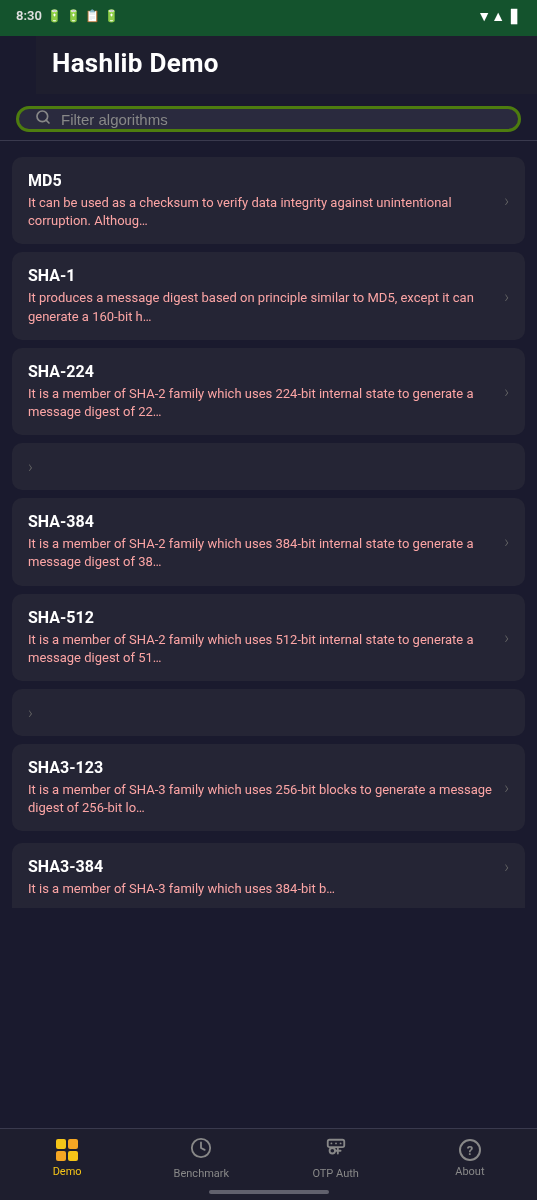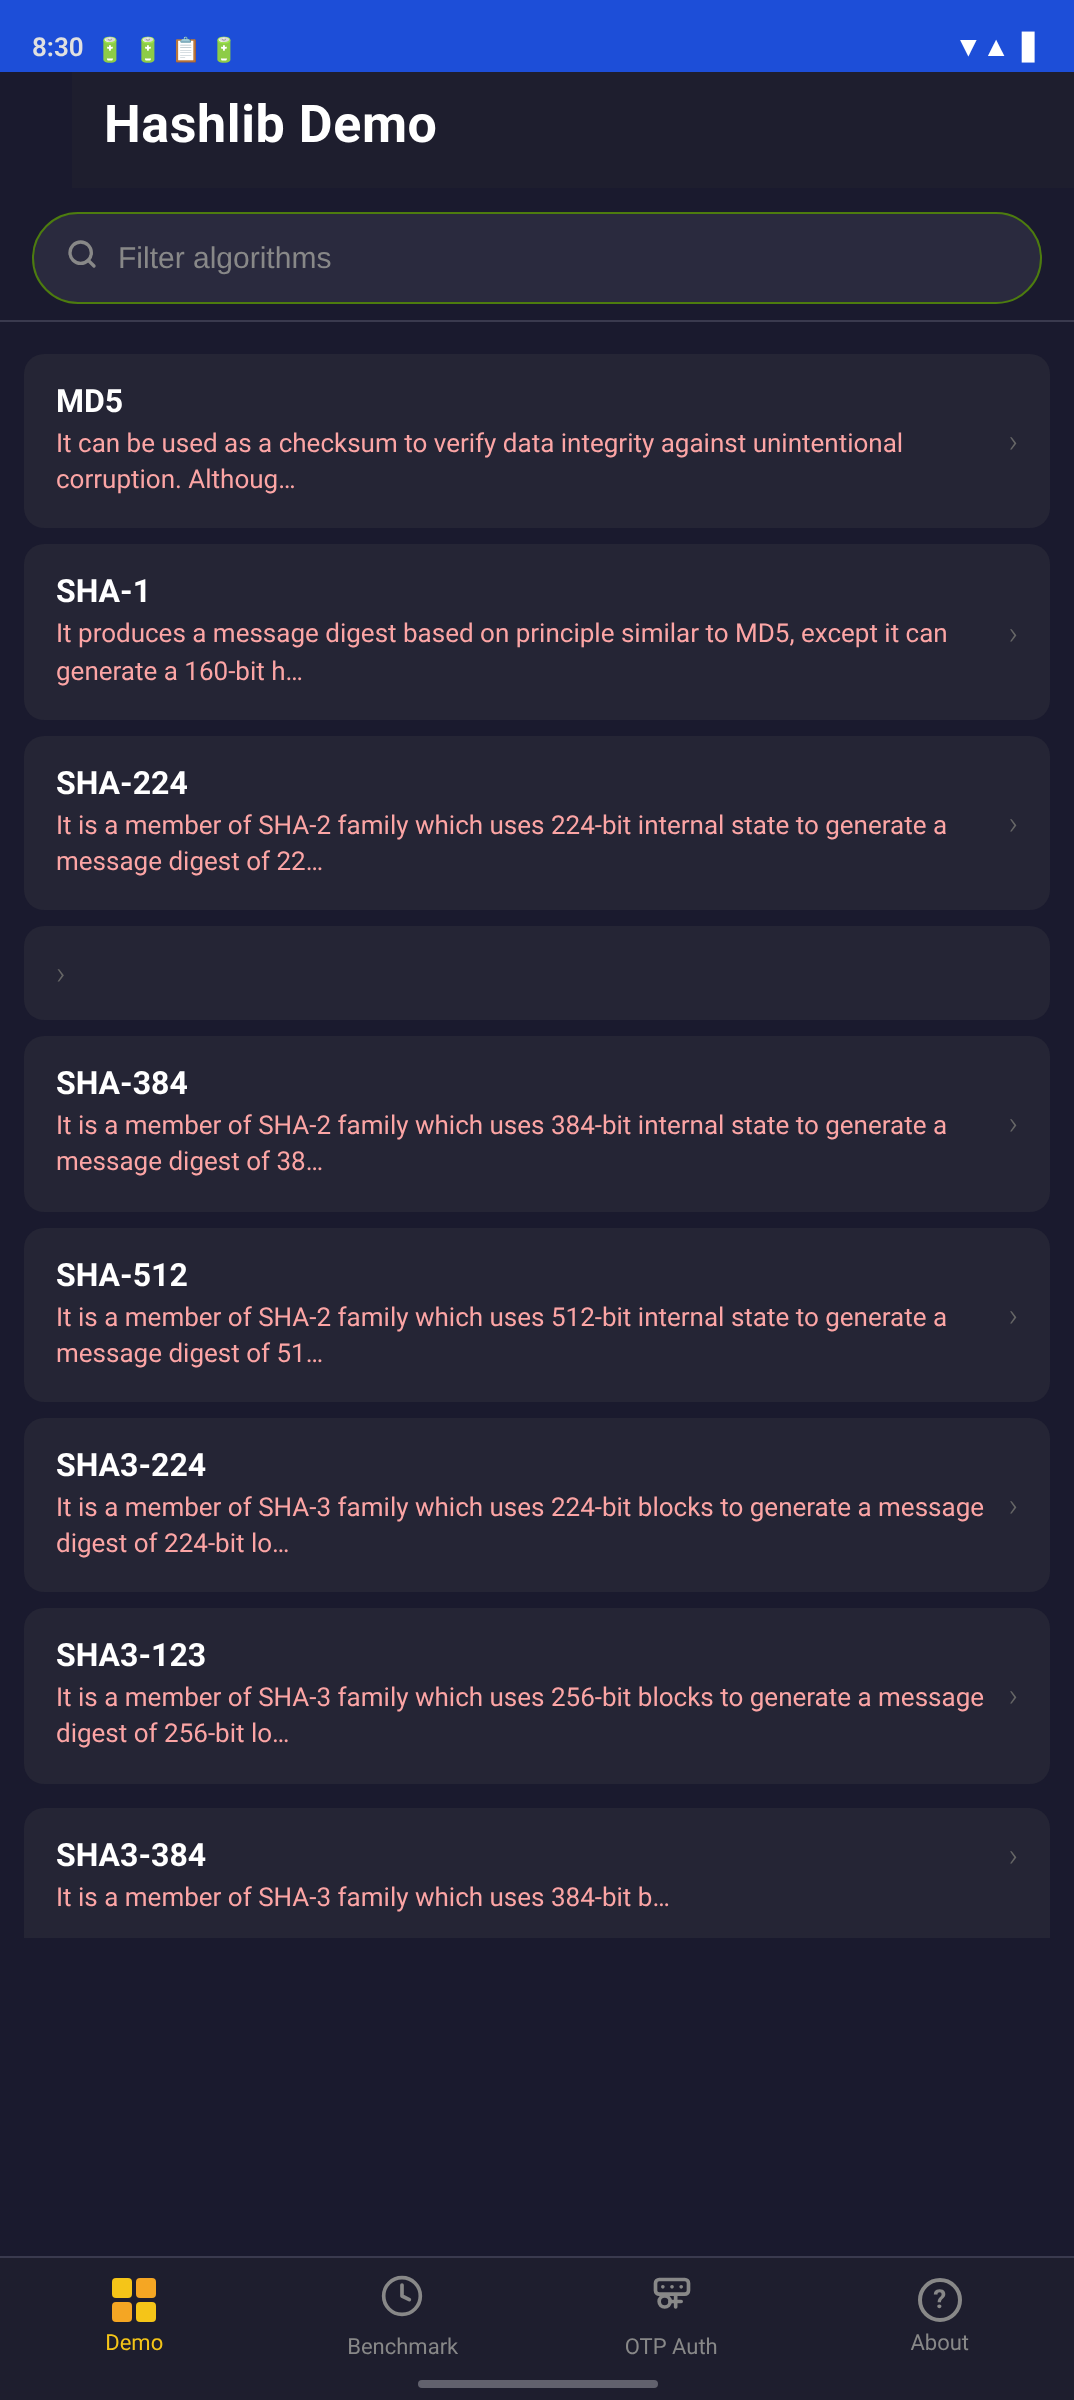--- a/index.html
+++ b/index.html
@@ -14,23 +14,23 @@
       min-height: 1200px;
       background-color: #1a1a2e;
       font-family: 'Roboto', Arial, sans-serif;
       color: #e0e0e0;
       overflow-x: hidden;
     }
 
     .status-bar {
       display: flex;
       justify-content: space-between;
-      align-items: flex-end;
+      align-items: flex-start;
       padding: 8px 16px 4px 16px;
-      background-color: #1d4ed8;
+      background-color: #14532d;
       height: 36px;
     }
 
     .status-left {
       display: flex;
       align-items: center;
       gap: 6px;
       font-size: 13px;
       font-weight: 600;
       color: #e0e0e0;
@@ -60,22 +60,22 @@
       color: #ffffff;
       letter-spacing: 0.3px;
     }
 
     .search-bar {
       margin: 12px 16px 8px 16px;
       background-color: #2a2a3e;
       border-radius: 28px;
       display: flex;
       align-items: center;
-      padding: 12px 16px;
-      border: 1px solid #4d7c0f;
+      padding: 0 16px;
+      border: 3px solid #4d7c0f;
     }
 
     .search-icon-wrap {
       margin-right: 10px;
       color: #888;
       font-size: 16px;
     }
 
     .search-input {
       background: transparent;
@@ -297,24 +297,20 @@
 
     <div class="algo-card">
       <div class="algo-content">
         <div class="algo-name">SHA-512</div>
         <div class="algo-desc">It is a member of SHA-2 family which uses 512-bit internal state to generate a message digest of 51…</div>
       </div>
       <span class="chevron">›</span>
     </div>
 
     <div class="algo-card">
-      <div class="algo-content">
-        <div class="algo-name">SHA3-224</div>
-        <div class="algo-desc">It is a member of SHA-3 family which uses 224-bit blocks to generate a message digest of 224-bit lo…</div>
-      </div>
       <span class="chevron">›</span>
     </div>
 
     <div class="algo-card">
       <div class="algo-content">
         <div class="algo-name">SHA3-123</div>
         <div class="algo-desc">It is a member of SHA-3 family which uses 256-bit blocks to generate a message digest of 256-bit lo…</div>
       </div>
       <span class="chevron">›</span>
     </div>

